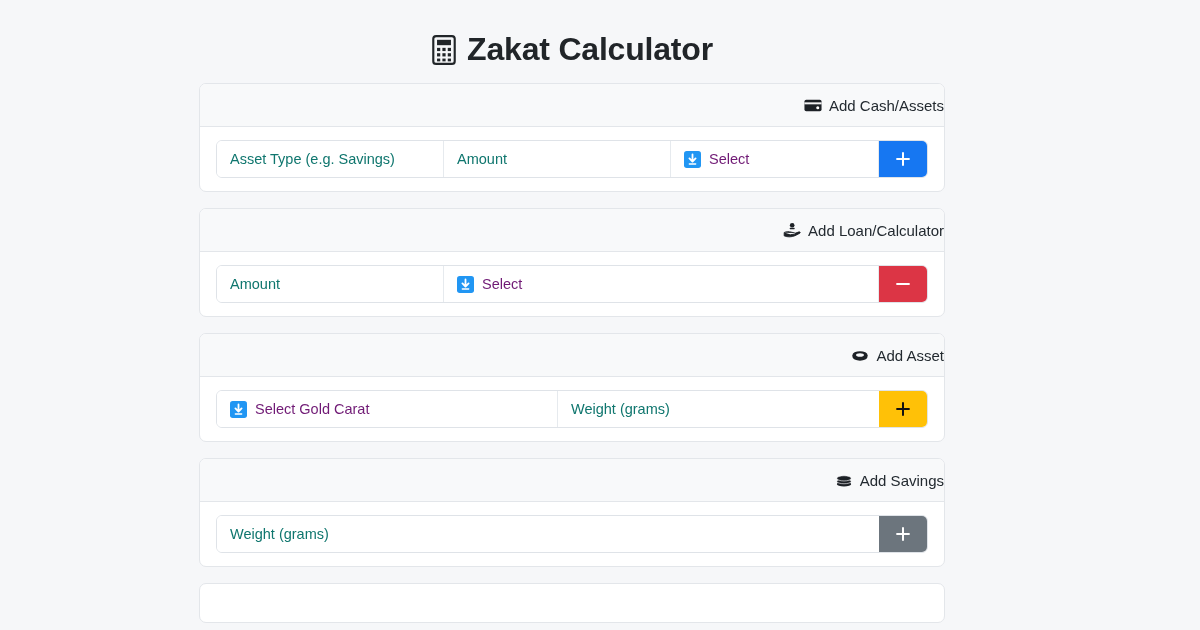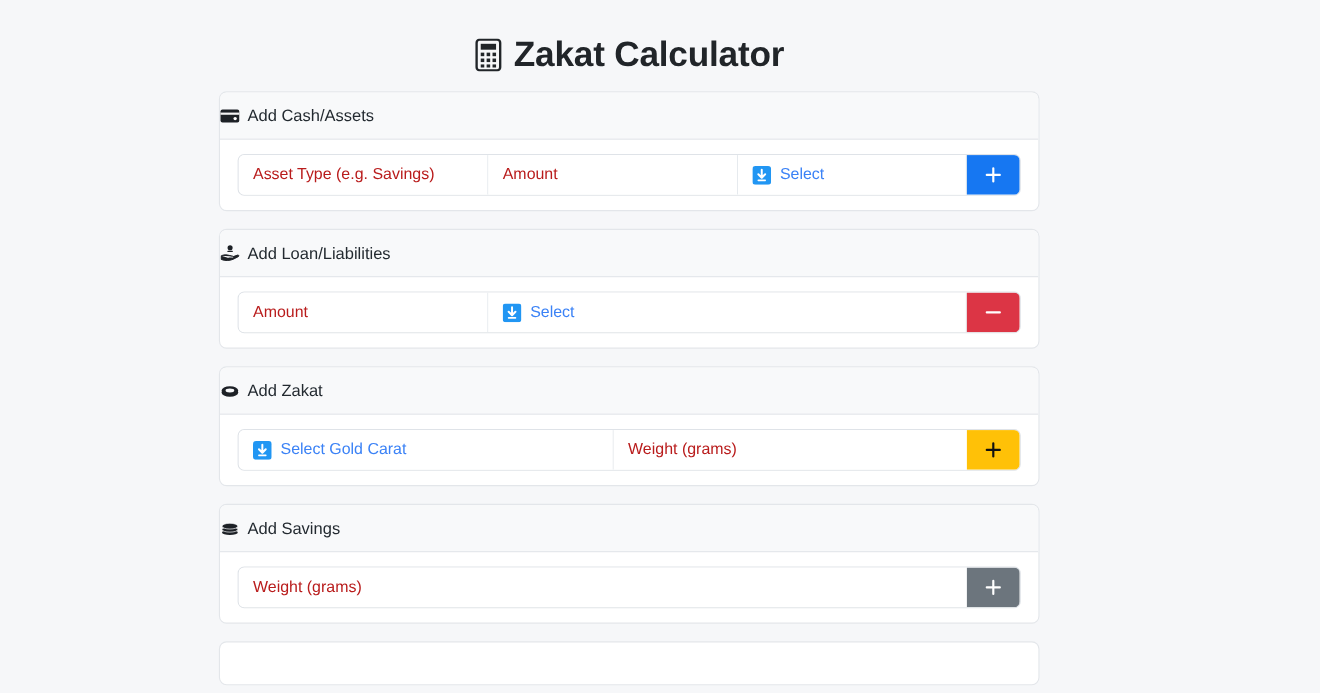--- a/index.html
+++ b/index.html
@@ -65,21 +65,21 @@
     overflow: hidden;
     box-shadow: 0 0 0 rgba(0,0,0,0);
   }
 
   .card-header {
     background: #f8f9fa;
     border-bottom: 1px solid #e3e6ea;
     height: 43px;
     display: flex;
     align-items: center;
-    justify-content: flex-start;
+    justify-content: flex-end;
     gap: 7px;
     font-size: 15px;
     font-weight: 400;
     color: #232a30;
   }
   .card-header .hdr-icon {
     display: inline-flex;
     align-items: center;
     justify-content: center;
     width: 18px;
@@ -100,37 +100,37 @@
     overflow: hidden;
     background: #fff;
     height: 38px;
   }
   .ig-field {
     flex: 1 1 0;
     display: flex;
     align-items: center;
     padding: 0 13px;
     font-size: 14.5px;
-    color: #b91c1c;
+    color: #0f766e;
     border-right: 1px solid #e6eaee;
     background: #fff;
     min-width: 0;
     white-space: nowrap;
     overflow: hidden;
   }
   .ig-field.last { border-right: none; text-align: center; }
 
   .ig-select {
     flex: 1 1 0;
     display: flex;
     align-items: center;
     gap: 8px;
     padding: 0 13px;
     font-size: 14.5px;
-    color: #3b82f6;
+    color: #701a75;
     border-right: 1px solid #e6eaee;
     background: #fff;
     min-width: 0;
     white-space: nowrap;
   }
   .sel-icon {
     width: 17px;
     height: 17px;
     flex: 0 0 auto;
     display: inline-flex;
@@ -236,21 +236,21 @@
 
     <div class="card">
       <div class="card-header">
         <span class="hdr-icon">
           <svg viewBox="0 0 20 18" width="18" height="16" aria-hidden="true">
             <circle cx="10.2" cy="3.6" r="2.6" fill="#1d2126"></circle>
             <rect x="7.4" y="6.6" width="5.6" height="1.5" rx="0.5" fill="#1d2126"></rect>
             <path d="M1.2 11.8 C4 10.6 6.4 10.6 9.2 11.4 L13 12.3 C14 12.6 14 14 12.9 14.1 L8.6 14.1 M1.2 11.8 L1.2 15.6 C5 17.2 9.6 17 13.4 15.4 L18.8 12.6 C19.6 12.1 19 10.8 18 11.1 L13.4 12.7" fill="#1d2126" stroke="#1d2126" stroke-width="1" stroke-linejoin="round"></path>
           </svg>
         </span>
-        <span>Add Loan/Liabilities</span>
+        <span>Add Loan/Calculator</span>
       </div>
       <div class="card-body">
         <div class="input-group row-liab">
           <div class="ig-field f2">Amount</div>
           <div class="ig-select sel">
             <span class="sel-icon">
               <svg viewBox="0 0 16 16" width="17" height="17" aria-hidden="true">
                 <rect x="0" y="0" width="16" height="16" rx="2.6" fill="#2196f3"></rect>
                 <path d="M8 3.2 V9.2 M5.1 7.0 L8 10.0 L10.9 7.0" fill="none" stroke="#ffffff" stroke-width="1.7" stroke-linecap="round" stroke-linejoin="round"></path>
                 <rect x="4.4" y="11.5" width="7.2" height="1.4" rx="0.6" fill="#ffffff"></rect>
@@ -269,21 +269,21 @@
 
     <div class="card">
       <div class="card-header">
         <span class="hdr-icon">
           <svg viewBox="0 0 20 14" width="18" height="13" aria-hidden="true">
             <ellipse cx="10" cy="8.4" rx="8.4" ry="4.4" fill="#1d2126"></ellipse>
             <ellipse cx="10" cy="6.6" rx="8.4" ry="4.4" fill="#1d2126"></ellipse>
             <ellipse cx="10" cy="6.4" rx="4.4" ry="2.0" fill="#f8f9fa"></ellipse>
           </svg>
         </span>
-        <span>Add Zakat</span>
+        <span>Add Asset</span>
       </div>
       <div class="card-body">
         <div class="input-group row-gold">
           <div class="ig-select sel">
             <span class="sel-icon">
               <svg viewBox="0 0 16 16" width="17" height="17" aria-hidden="true">
                 <rect x="0" y="0" width="16" height="16" rx="2.6" fill="#2196f3"></rect>
                 <path d="M8 3.2 V9.2 M5.1 7.0 L8 10.0 L10.9 7.0" fill="none" stroke="#ffffff" stroke-width="1.7" stroke-linecap="round" stroke-linejoin="round"></path>
                 <rect x="4.4" y="11.5" width="7.2" height="1.4" rx="0.6" fill="#ffffff"></rect>
               </svg>

